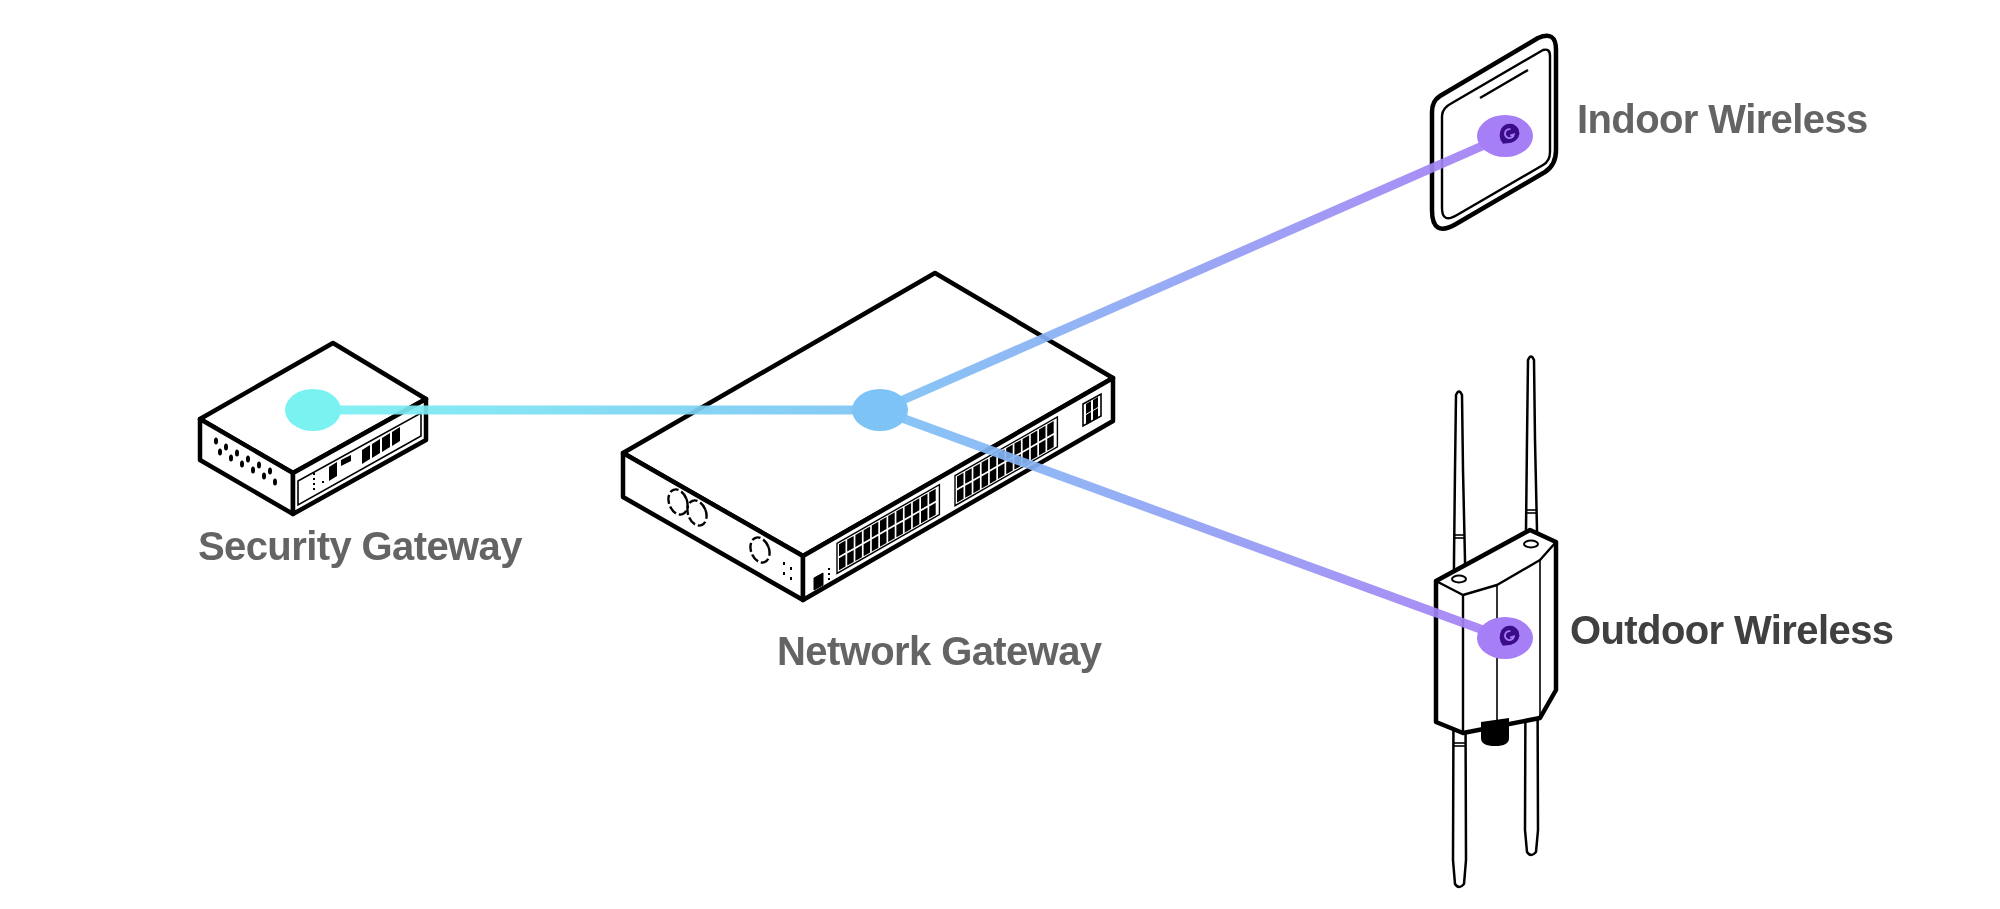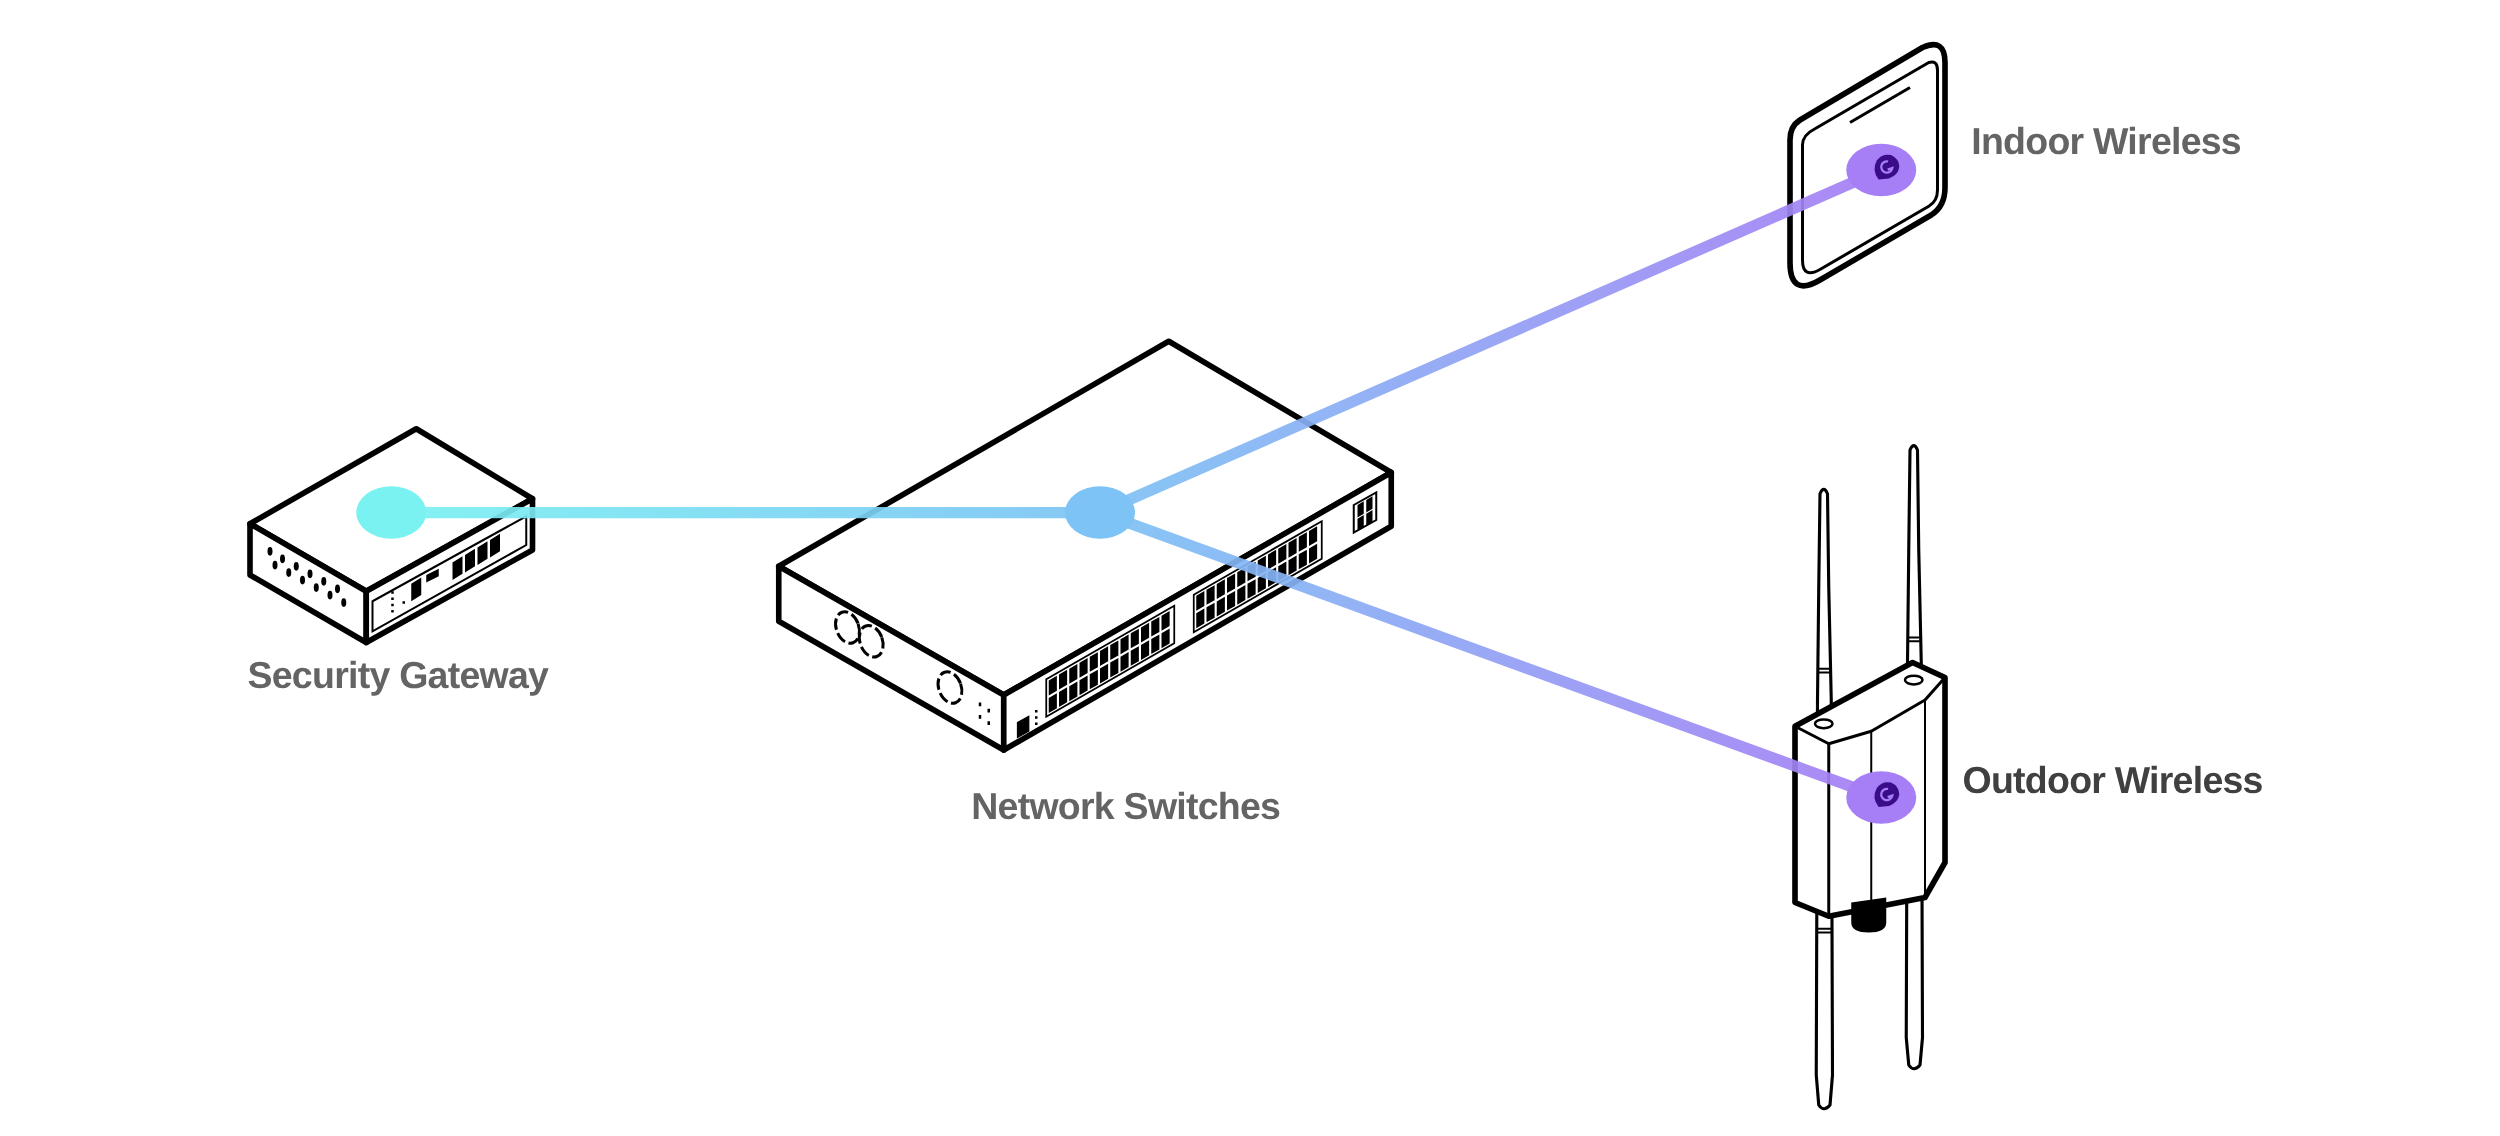--- a/index.html
+++ b/index.html
@@ -2,21 +2,21 @@
 <html><head>
 <meta charset="utf-8">
 <style>
   html, body { margin: 0; padding: 0; background: #ffffff; }
   body { width: 2000px; height: 909px; position: relative; overflow: hidden; font-family: "Liberation Sans", sans-serif; }
   #diagram { position: absolute; left: 0; top: 0; width: 2000px; height: 909px; }
   .device-label {
     position: absolute;
     font-family: "Liberation Sans", sans-serif;
     font-weight: bold;
-    font-size: 30px;
+    font-size: 40px;
     letter-spacing: -0.6px;
     color: #646464;
     white-space: nowrap;
     line-height: 1;
   }
   #label-gateway { left: 198px; top: 526px; }
   #label-switch  { left: 777px; top: 631px; }
   #label-indoor  { left: 1577px; top: 99px; }
   #label-outdoor { left: 1570px; top: 610px; }
   .dev { fill: #ffffff; stroke: #000000; stroke-width: 4.5; stroke-linejoin: round; }
@@ -224,15 +224,15 @@
     <path d="M-9,7 Q-12,-2 -5,-8 Q1,-12 7,-8 Q12,-3 10,3 Q7,9 -1,9 Z" fill="#3a0c8a" transform="rotate(-20)"></path>
     <path d="M3,-4 A4.5,4.5 0 1 0 4.5,2 L0.5,2" fill="none" stroke="#a67ef5" stroke-width="1.8" transform="rotate(-20)"></path>
   </g>
   <g transform="translate(1509,636)">
     <path d="M-9,7 Q-12,-2 -5,-8 Q1,-12 7,-8 Q12,-3 10,3 Q7,9 -1,9 Z" fill="#3a0c8a" transform="rotate(-20)"></path>
     <path d="M3,-4 A4.5,4.5 0 1 0 4.5,2 L0.5,2" fill="none" stroke="#a67ef5" stroke-width="1.8" transform="rotate(-20)"></path>
   </g>
 </svg>
 
 <div id="label-gateway" class="device-label" style="color: rgb(100, 100, 100);">Security Gateway</div>
-<div id="label-switch" class="device-label" style="color: rgb(100, 100, 100);">Network Switches</div>
+<div id="label-switch" class="device-label" style="color: rgb(100, 100, 100);">Network Gateway</div>
 <div id="label-indoor" class="device-label" style="color: rgb(100, 100, 100);">Indoor Wireless</div>
 <div id="label-outdoor" class="device-label" style="color: #404040;">Outdoor Wireless</div>
 
 </body></html>

